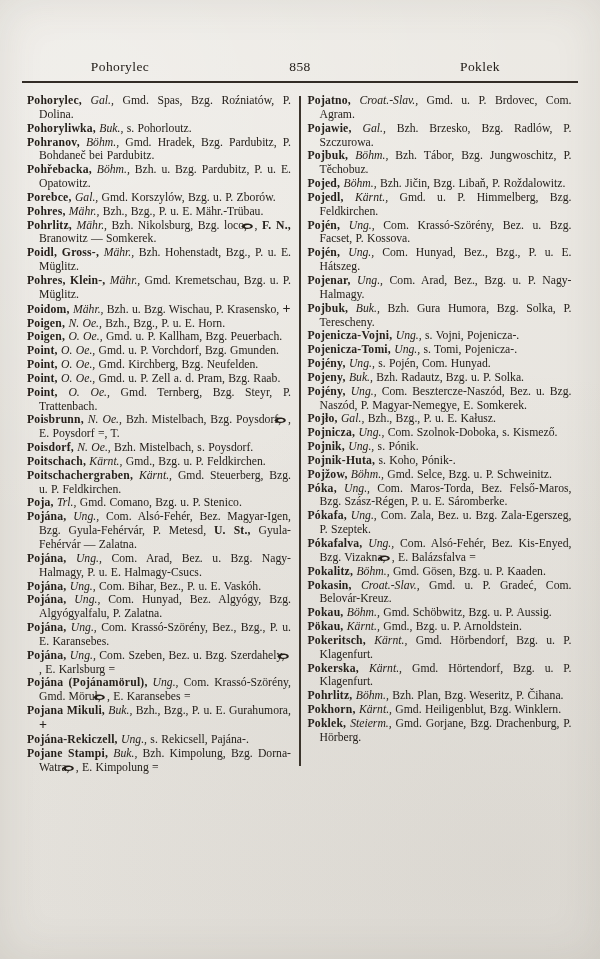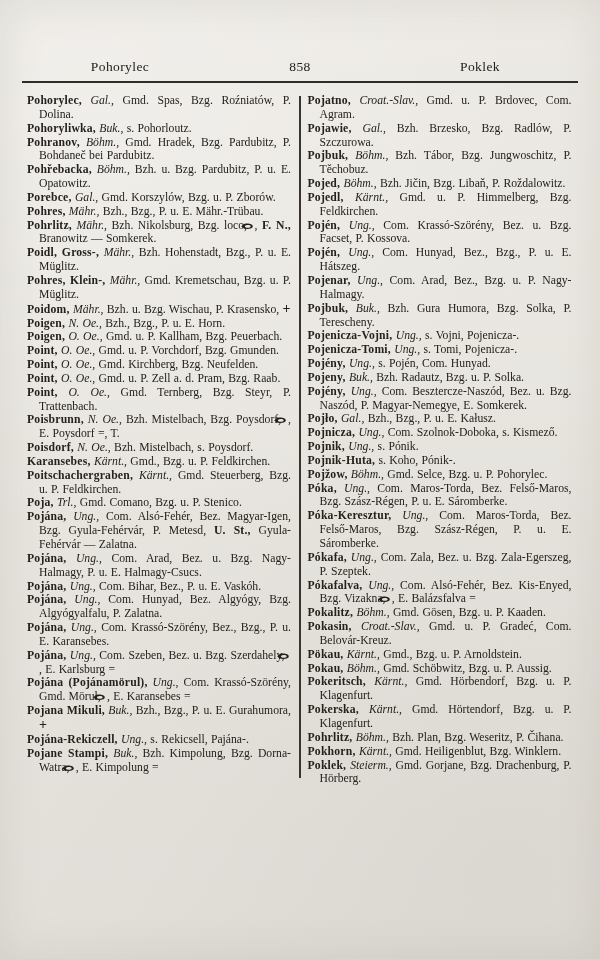--- a/index.html
+++ b/index.html
@@ -82,21 +82,21 @@
         <p class="entry"><span class="b">Poigen,</span> <span class="i">O. Oe.,</span> <span class="r">Gmd. u. P. Kallham, Bzg. Peuerbach.</span></p>
         <p class="entry"><span class="b">Point,</span> <span class="i">O. Oe.,</span> <span class="r">Gmd. u. P. Vorchdorf, Bzg. Gmunden.</span></p>
         <p class="entry"><span class="b">Point,</span> <span class="i">O. Oe.,</span> <span class="r">Gmd. Kirchberg, Bzg. Neufelden.</span></p>
         <p class="entry"><span class="b">Point,</span> <span class="i">O. Oe.,</span> <span class="r">Gmd. u. P. Zell a. d. Pram, Bzg. Raab.</span></p>
         <p class="entry"><span class="b">Point,</span> <span class="i">O. Oe.,</span> <span class="r">Gmd. Ternberg, Bzg. Steyr, P. Trattenbach.</span></p>
         <p class="entry"><span class="b">Poisbrunn,</span> <span class="i">N. Oe.,</span> <span class="r">Bzh. Mistelbach, Bzg. Poysdorf,</span> <span class="horn"><svg viewBox="0 0 20 12" xmlns="http://www.w3.org/2000/svg">
               <path d="M2.2 7.6 C1.4 4.6 4.5 2.4 9.3 2.4 C14.3 2.4 18 4.1 18 6.5 C18 9 14.4 10.6 9.6 10.6 C5.4 10.6 2.8 9.6 2.2 7.6 Z M6.1 6.9 C6.5 8.2 7.9 8.8 9.8 8.8 C12.6 8.8 14.8 7.8 14.8 6.4 C14.8 5.2 12.7 4.4 9.9 4.4 C7.3 4.4 5.8 5.5 6.1 6.9 Z" fill="#241f19"></path>
               <path d="M0.2 6.8 L3.4 5.1 L3.8 8.2 Z" fill="#241f19"></path>
             </svg></span><span class="r">, E. Poysdorf =, T.</span></p>
         <p class="entry"><span class="b">Poisdorf,</span> <span class="i">N. Oe.,</span> <span class="r">Bzh. Mistelbach, s. Poysdorf.</span></p>
-        <p class="entry"><span class="b">Karansebes,</span> <span class="i">Kärnt.,</span> <span class="r">Gmd., Bzg. u. P. Feldkirchen.</span></p>
+        <p class="entry"><span class="b">Poitschach,</span> <span class="i">Kärnt.,</span> <span class="r">Gmd., Bzg. u. P. Feldkirchen.</span></p>
         <p class="entry"><span class="b">Poitschachergraben,</span> <span class="i">Kärnt.,</span> <span class="r">Gmd. Steuerberg, Bzg. u. P. Feldkirchen.</span></p>
         <p class="entry"><span class="b">Poja,</span> <span class="i">Trl.,</span> <span class="r">Gmd. Comano, Bzg. u. P. Stenico.</span></p>
         <p class="entry"><span class="b">Pojána,</span> <span class="i">Ung.,</span> <span class="r">Com. Alsó-Fehér, Bez. Magyar-Igen, Bzg. Gyula-Fehérvár, P. Metesd,</span> <span class="b">U. St.,</span> <span class="r">Gyula-Fehérvár — Zalatna.</span></p>
         <p class="entry"><span class="b">Pojána,</span> <span class="i">Ung.,</span> <span class="r">Com. Arad, Bez. u. Bzg. Nagy-Halmagy, P. u. E. Halmagy-Csucs.</span></p>
         <p class="entry"><span class="b">Pojána,</span> <span class="i">Ung.,</span> <span class="r">Com. Bihar, Bez., P. u. E. Vaskóh.</span></p>
         <p class="entry"><span class="b">Pojána,</span> <span class="i">Ung.,</span> <span class="r">Com. Hunyad, Bez. Algyógy, Bzg. Algyógyalfalu, P. Zalatna.</span></p>
         <p class="entry"><span class="b">Pojána,</span> <span class="i">Ung.,</span> <span class="r">Com. Krassó-Szörény, Bez., Bzg., P. u. E. Karansebes.</span></p>
         <p class="entry"><span class="b">Pojána,</span> <span class="i">Ung.,</span> <span class="r">Com. Szeben, Bez. u. Bzg. Szerdahely,</span> <span class="horn"><svg viewBox="0 0 20 12" xmlns="http://www.w3.org/2000/svg">
               <path d="M2.2 7.6 C1.4 4.6 4.5 2.4 9.3 2.4 C14.3 2.4 18 4.1 18 6.5 C18 9 14.4 10.6 9.6 10.6 C5.4 10.6 2.8 9.6 2.2 7.6 Z M6.1 6.9 C6.5 8.2 7.9 8.8 9.8 8.8 C12.6 8.8 14.8 7.8 14.8 6.4 C14.8 5.2 12.7 4.4 9.9 4.4 C7.3 4.4 5.8 5.5 6.1 6.9 Z" fill="#241f19"></path>
               <path d="M0.2 6.8 L3.4 5.1 L3.8 8.2 Z" fill="#241f19"></path>
@@ -125,32 +125,31 @@
         <p class="entry"><span class="b">Pojbuk,</span> <span class="i">Buk.,</span> <span class="r">Bzh. Gura Humora, Bzg. Solka, P. Terescheny.</span></p>
         <p class="entry"><span class="b">Pojenicza-Vojni,</span> <span class="i">Ung.,</span> <span class="r">s. Vojni, Pojenicza-.</span></p>
         <p class="entry"><span class="b">Pojenicza-Tomi,</span> <span class="i">Ung.,</span> <span class="r">s. Tomi, Pojenicza-.</span></p>
         <p class="entry"><span class="b">Pojény,</span> <span class="i">Ung.,</span> <span class="r">s. Pojén, Com. Hunyad.</span></p>
         <p class="entry"><span class="b">Pojeny,</span> <span class="i">Buk.,</span> <span class="r">Bzh. Radautz, Bzg. u. P. Solka.</span></p>
         <p class="entry"><span class="b">Pojény,</span> <span class="i">Ung.,</span> <span class="r">Com. Besztercze-Naszód, Bez. u. Bzg. Naszód, P. Magyar-Nemegye, E. Somkerek.</span></p>
         <p class="entry"><span class="b">Pojło,</span> <span class="i">Gal.,</span> <span class="r">Bzh., Bzg., P. u. E. Kałusz.</span></p>
         <p class="entry"><span class="b">Pojnicza,</span> <span class="i">Ung.,</span> <span class="r">Com. Szolnok-Doboka, s. Kismező.</span></p>
         <p class="entry"><span class="b">Pojnik,</span> <span class="i">Ung.,</span> <span class="r">s. Pónik.</span></p>
         <p class="entry"><span class="b">Pojnik-Huta,</span> <span class="r">s. Koho, Pónik-.</span></p>
-        <p class="entry"><span class="b">Pojžow,</span> <span class="i">Böhm.,</span> <span class="r">Gmd. Selce, Bzg. u. P. Pohorylec.</span></p>
+        <p class="entry"><span class="b">Pojžow,</span> <span class="i">Böhm.,</span> <span class="r">Gmd. Selce, Bzg. u. P. Schweinitz.</span></p>
         <p class="entry"><span class="b">Póka,</span> <span class="i">Ung.,</span> <span class="r">Com. Maros-Torda, Bez. Felső-Maros, Bzg. Szász-Régen, P. u. E. Sáromberke.</span></p>
-        <p class="entry"><span class="b">Póka-Keresztur,</span> <span class="i">Ung.,</span> <span class="r">Com. Maros-Torda, Bez. Felső-Maros, Bzg. Szász-Régen, P. u. E. Sáromberke.</span></p>
         <p class="entry"><span class="b">Pókafa,</span> <span class="i">Ung.,</span> <span class="r">Com. Zala, Bez. u. Bzg. Zala-Egerszeg, P. Szeptek.</span></p>
         <p class="entry"><span class="b">Pókafalva,</span> <span class="i">Ung.,</span> <span class="r">Com. Alsó-Fehér, Bez. Kis-Enyed, Bzg. Vizakna,</span> <span class="horn"><svg viewBox="0 0 20 12" xmlns="http://www.w3.org/2000/svg">
               <path d="M2.2 7.6 C1.4 4.6 4.5 2.4 9.3 2.4 C14.3 2.4 18 4.1 18 6.5 C18 9 14.4 10.6 9.6 10.6 C5.4 10.6 2.8 9.6 2.2 7.6 Z M6.1 6.9 C6.5 8.2 7.9 8.8 9.8 8.8 C12.6 8.8 14.8 7.8 14.8 6.4 C14.8 5.2 12.7 4.4 9.9 4.4 C7.3 4.4 5.8 5.5 6.1 6.9 Z" fill="#241f19"></path>
               <path d="M0.2 6.8 L3.4 5.1 L3.8 8.2 Z" fill="#241f19"></path>
             </svg></span><span class="r">, E. Balázsfalva =</span></p>
         <p class="entry"><span class="b">Pokalitz,</span> <span class="i">Böhm.,</span> <span class="r">Gmd. Gösen, Bzg. u. P. Kaaden.</span></p>
         <p class="entry"><span class="b">Pokasin,</span> <span class="i">Croat.-Slav.,</span> <span class="r">Gmd. u. P. Gradeć, Com. Belovár-Kreuz.</span></p>
+        <p class="entry"><span class="b">Pokau,</span> <span class="i">Böhm.,</span> <span class="r">Gmd. Schöbwitz, Bzg. u. P. Aussig.</span></p>
         <p class="entry"><span class="b">Pökau,</span> <span class="i">Kärnt.,</span> <span class="r">Gmd., Bzg. u. P. Arnoldstein.</span></p>
-        <p class="entry"><span class="b">Pokau,</span> <span class="i">Böhm.,</span> <span class="r">Gmd. Schöbwitz, Bzg. u. P. Aussig.</span></p>
         <p class="entry"><span class="b">Pokeritsch,</span> <span class="i">Kärnt.,</span> <span class="r">Gmd. Hörbendorf, Bzg. u. P. Klagenfurt.</span></p>
         <p class="entry"><span class="b">Pokerska,</span> <span class="i">Kärnt.,</span> <span class="r">Gmd. Hörtendorf, Bzg. u. P. Klagenfurt.</span></p>
         <p class="entry"><span class="b">Pohrlitz,</span> <span class="i">Böhm.,</span> <span class="r">Bzh. Plan, Bzg. Weseritz, P. Čihana.</span></p>
         <p class="entry"><span class="b">Pokhorn,</span> <span class="i">Kärnt.,</span> <span class="r">Gmd. Heiligenblut, Bzg. Winklern.</span></p>
         <p class="entry"><span class="b">Poklek,</span> <span class="i">Steierm.,</span> <span class="r">Gmd. Gorjane, Bzg. Drachenburg, P. Hörberg.</span></p>
       </div>
   </div>
 </div>
 
 </body></html>

